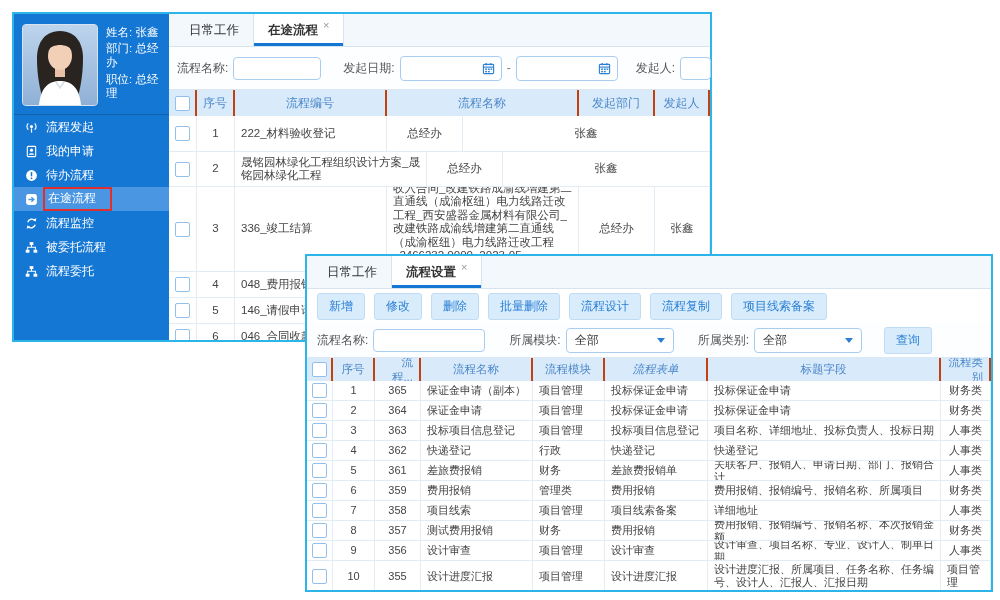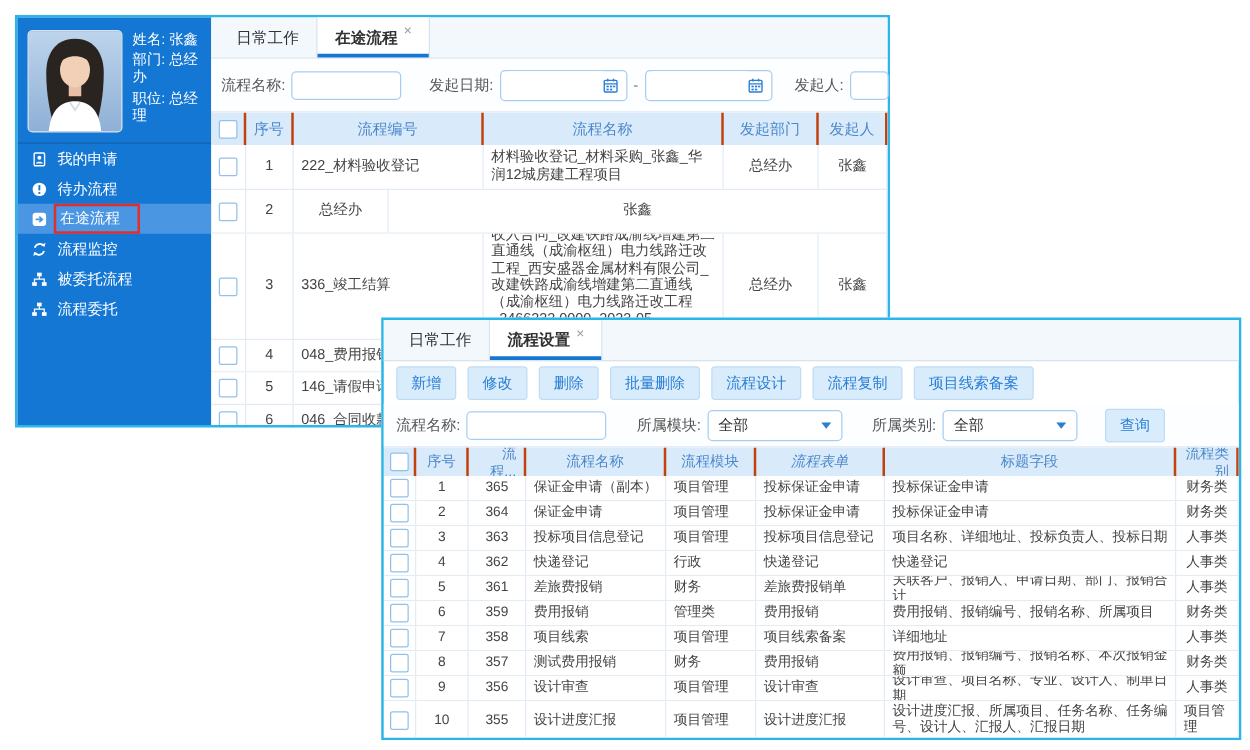--- a/index.html
+++ b/index.html
@@ -86,20 +86,30 @@
           <span>姓名: 张鑫</span>
           <span>部门: 总经办</span>
           <span>职位: 总经理</span>
         </div>
       </div>
       <div class="side-sep"></div>
       <div class="menu" id="sideMenu">
           <div class="menu-item">
             <span class="mi">
               <svg width="13" height="13" viewBox="0 0 14 14">
+                <circle cx="7" cy="6" r="1.7" fill="#fff"></circle>
+                <path d="M3.6 9.4 A4.6 4.6 0 0 1 3.6 2.6 M10.4 2.6 A4.6 4.6 0 0 1 10.4 9.4" stroke="#fff" stroke-width="1.2" fill="none"></path>
+                <path d="M7 8 L7 12.5" stroke="#fff" stroke-width="1.3"></path>
+              </svg>
+            </span>
+            <span>流程发起</span>
+          </div>
+          <div class="menu-item">
+            <span class="mi">
+              <svg width="13" height="13" viewBox="0 0 14 14">
                 <rect x="2.5" y="1.5" width="9" height="11" rx="1" stroke="#fff" fill="none" stroke-width="1.2"></rect>
                 <circle cx="7" cy="5.6" r="1.7" fill="#fff"></circle>
                 <path d="M4 10.6 C4 8.4 10 8.4 10 10.6 Z" fill="#fff"></path>
               </svg>
             </span>
             <span>我的申请</span>
           </div>
           <div class="menu-item">
             <span class="mi">
               <svg width="13" height="13" viewBox="0 0 14 14">
@@ -225,36 +235,36 @@
           <div class="tr" style="height: 35px;">
             <div class="td" style="width: 28px;">
               <span class="cb"></span>
             </div>
             <div class="td" style="width: 38px;">
               <span>1</span>
             </div>
             <div class="td left" style="width: 152px;">
               <span>222_材料验收登记</span>
             </div>
-            <div class="td left" style="width: 192px;">
-              <span class="namecell">材料验收登记_材料采购_张鑫_华润12城房建工程项目</span>
-            </div>
             <div class="td" style="width: 76px;">
               <span>总经办</span>
             </div>
             <div class="td" style="flex: 1 1 0%;">
               <span>张鑫</span>
             </div>
           </div>
           <div class="tr" style="height: 34px;">
             <div class="td" style="width: 28px;">
               <span class="cb"></span>
             </div>
             <div class="td" style="width: 38px;">
               <span>2</span>
+            </div>
+            <div class="td left" style="width: 192px;">
+              <span class="namecell">晟铭园林绿化工程组织设计方案_晟铭园林绿化工程</span>
             </div>
             <div class="td" style="width: 76px;">
               <span>总经办</span>
             </div>
             <div class="td" style="flex: 1 1 0%;">
               <span>张鑫</span>
             </div>
           </div>
           <div class="tr" style="height: 84px;">
             <div class="td" style="width: 28px;">

